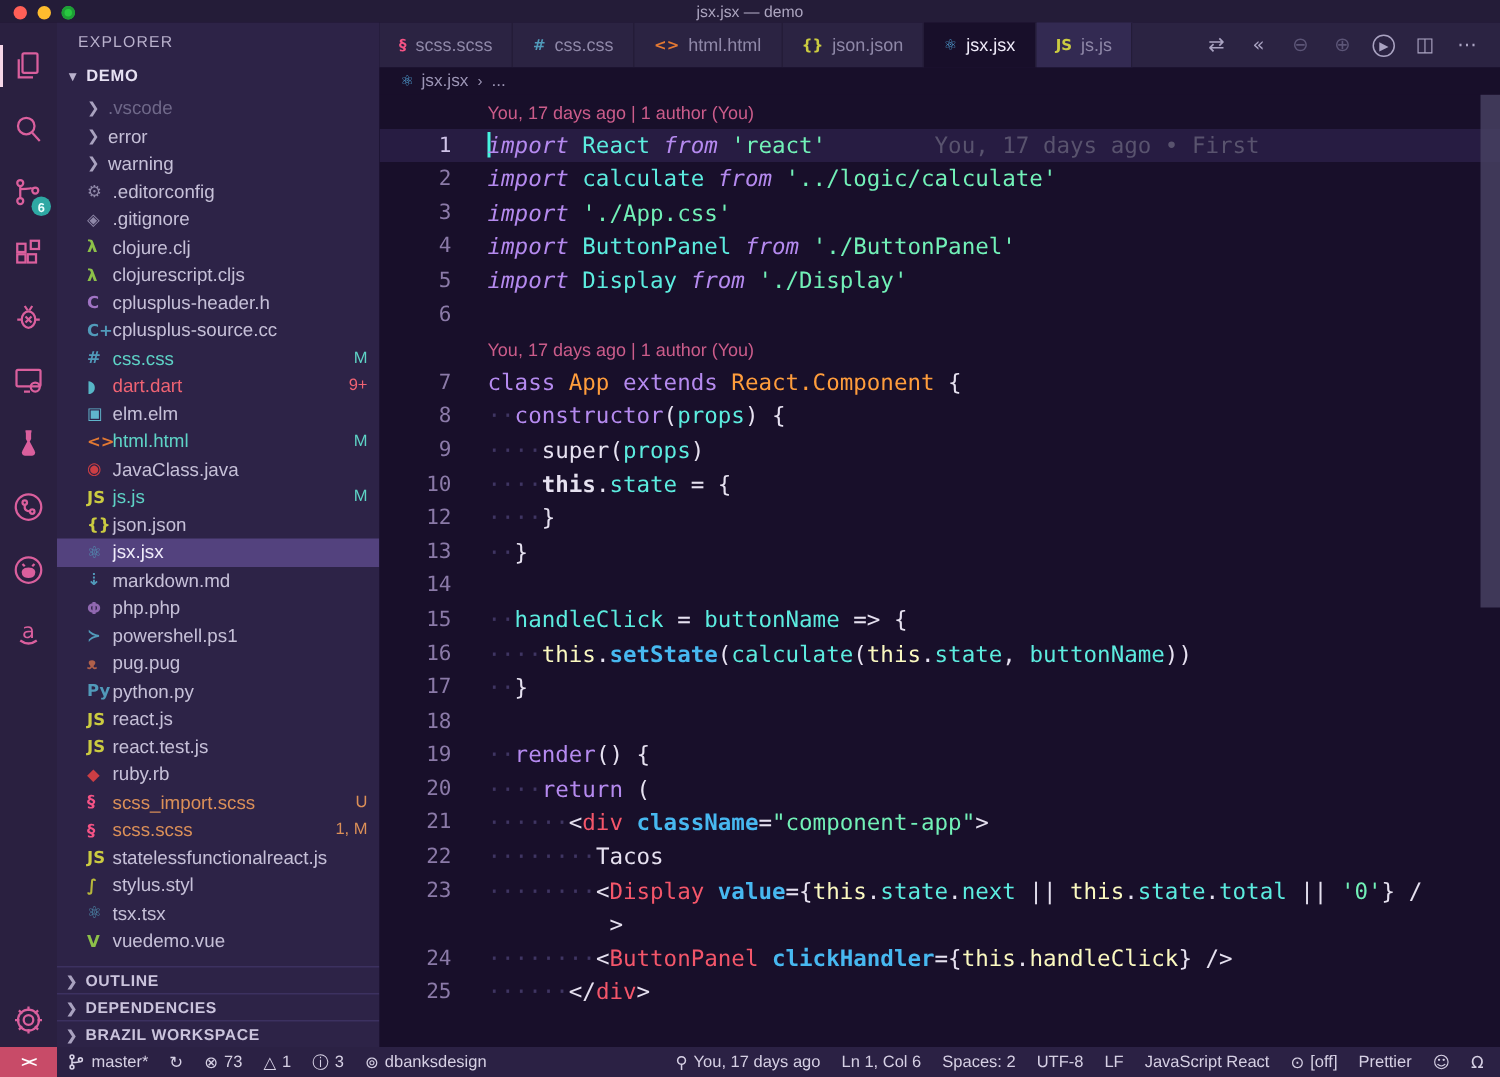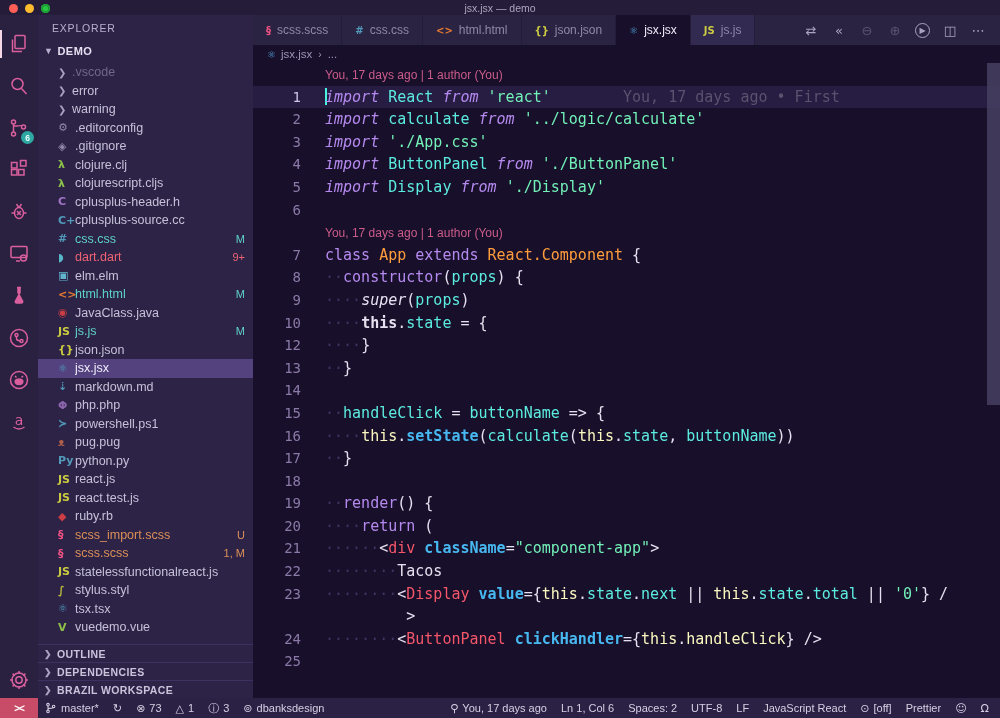--- a/index.html
+++ b/index.html
@@ -78,21 +78,21 @@
   .c-id { color:#5cecdf; }
   .c-fn { color:#47b8f0;font-weight:bold; }
   .c-str { color:#72f1b8; }
   .c-cls { color:#ff9d3c; }
   .c-prop { color:#f26896; }
   .c-lit { color:#f97e72; }
   .c-w { color:#e6e1f0; }
   .c-th { color:#fbf9c0; }
   .c-tag { color:#f4566a;text-align:right; }
   .c-ws { color:#3f3562; }
-  .c-sup { color:#e6e1f0; font-style:italic; }
+  .c-sup { color:#e6e1f0; }
   .c-blame { color:#59536e; }
   .bold { font-weight:bold; }
   .vscroll { position:absolute; top:0; right:0; width:13px; height:342px; background:#474060; opacity:0.85; }
   
   .statusbar { position:absolute; left:0; right:0; bottom:0; height:20px; background:#2b2144;
     display:flex; align-items:center; font-size:11px; color:#d6d0e4; }
   .sb-remote { width:38px; height:20px; background:#c84b68; color:#fff; display:flex; align-items:center;
     justify-content:center; font-size:10px; font-weight:bold; letter-spacing:-1px; cursor:pointer; flex:none;}
   .st-item { display:flex; align-items:center; gap:4px; padding:0 7px; height:20px; cursor:pointer; white-space:nowrap;}
   .st-item .sticon { font-size:11px; font-family:"DejaVu Sans", sans-serif; }
@@ -410,21 +410,21 @@
       <div class="crow"><div class="gutter">16</div><div class="ccontent"><span class="c-ws">····</span><span class="c-th">this</span><span class="c-w">.</span><span class="c-fn">setState</span><span class="c-w">(</span><span class="c-id">calculate</span><span class="c-w">(</span><span class="c-th">this</span><span class="c-w">.</span><span class="c-id">state</span><span class="c-w">, </span><span class="c-id">buttonName</span><span class="c-w">))</span></div></div>
       <div class="crow"><div class="gutter">17</div><div class="ccontent"><span class="c-ws">··</span><span class="c-w">}</span></div></div>
       <div class="crow"><div class="gutter">18</div><div class="ccontent"></div></div>
       <div class="crow"><div class="gutter">19</div><div class="ccontent"><span class="c-ws">··</span><span class="c-kp">render</span><span class="c-w">() {</span></div></div>
       <div class="crow"><div class="gutter">20</div><div class="ccontent"><span class="c-ws">····</span><span class="c-kp">return</span><span class="c-w"> (</span></div></div>
       <div class="crow"><div class="gutter">21</div><div class="ccontent"><span class="c-ws">······</span><span class="c-w">&lt;</span><span class="c-tag">div</span><span class="c-w"> </span><span class="c-fn">className</span><span class="c-w">=</span><span class="c-str">"component-app"</span><span class="c-w">&gt;</span></div></div>
       <div class="crow"><div class="gutter">22</div><div class="ccontent"><span class="c-ws">········</span><span class="c-w">Tacos</span></div></div>
       <div class="crow"><div class="gutter">23</div><div class="ccontent"><span class="c-ws">········</span><span class="c-w">&lt;</span><span class="c-tag">Display</span><span class="c-w"> </span><span class="c-fn">value</span><span class="c-w">={</span><span class="c-th">this</span><span class="c-w">.</span><span class="c-id">state</span><span class="c-w">.</span><span class="c-id">next</span><span class="c-w"> || </span><span class="c-th">this</span><span class="c-w">.</span><span class="c-id">state</span><span class="c-w">.</span><span class="c-id">total</span><span class="c-w"> || </span><span class="c-str">'0'</span><span class="c-w">} /</span></div></div>
       <div class="crow"><div class="gutter"></div><div class="ccontent"><span class="c-w">         &gt;</span></div></div>
       <div class="crow"><div class="gutter">24</div><div class="ccontent"><span class="c-ws">········</span><span class="c-w">&lt;</span><span class="c-tag">ButtonPanel</span><span class="c-w"> </span><span class="c-fn">clickHandler</span><span class="c-w">={</span><span class="c-th">this</span><span class="c-w">.</span><span class="c-th">handleClick</span><span class="c-w">} /&gt;</span></div></div>
-      <div class="crow"><div class="gutter">25</div></div>
+      <div class="crow"><div class="gutter">25</div><div class="ccontent"><span class="c-ws">······</span><span class="c-w">&lt;/</span><span class="c-tag">div</span><span class="c-w">&gt;</span></div></div>
     </div>
 
   <div class="statusbar">
     <div class="sb-remote">&gt;&lt;</div>
     <div class="st-left" id="stleft">
         <div class="st-item">
           <svg viewBox="0 0 16 16">
             <circle cx="4" cy="3.5" r="1.7"></circle>
             <circle cx="4" cy="12.5" r="1.7"></circle>
             <circle cx="11.5" cy="6" r="1.7"></circle>

